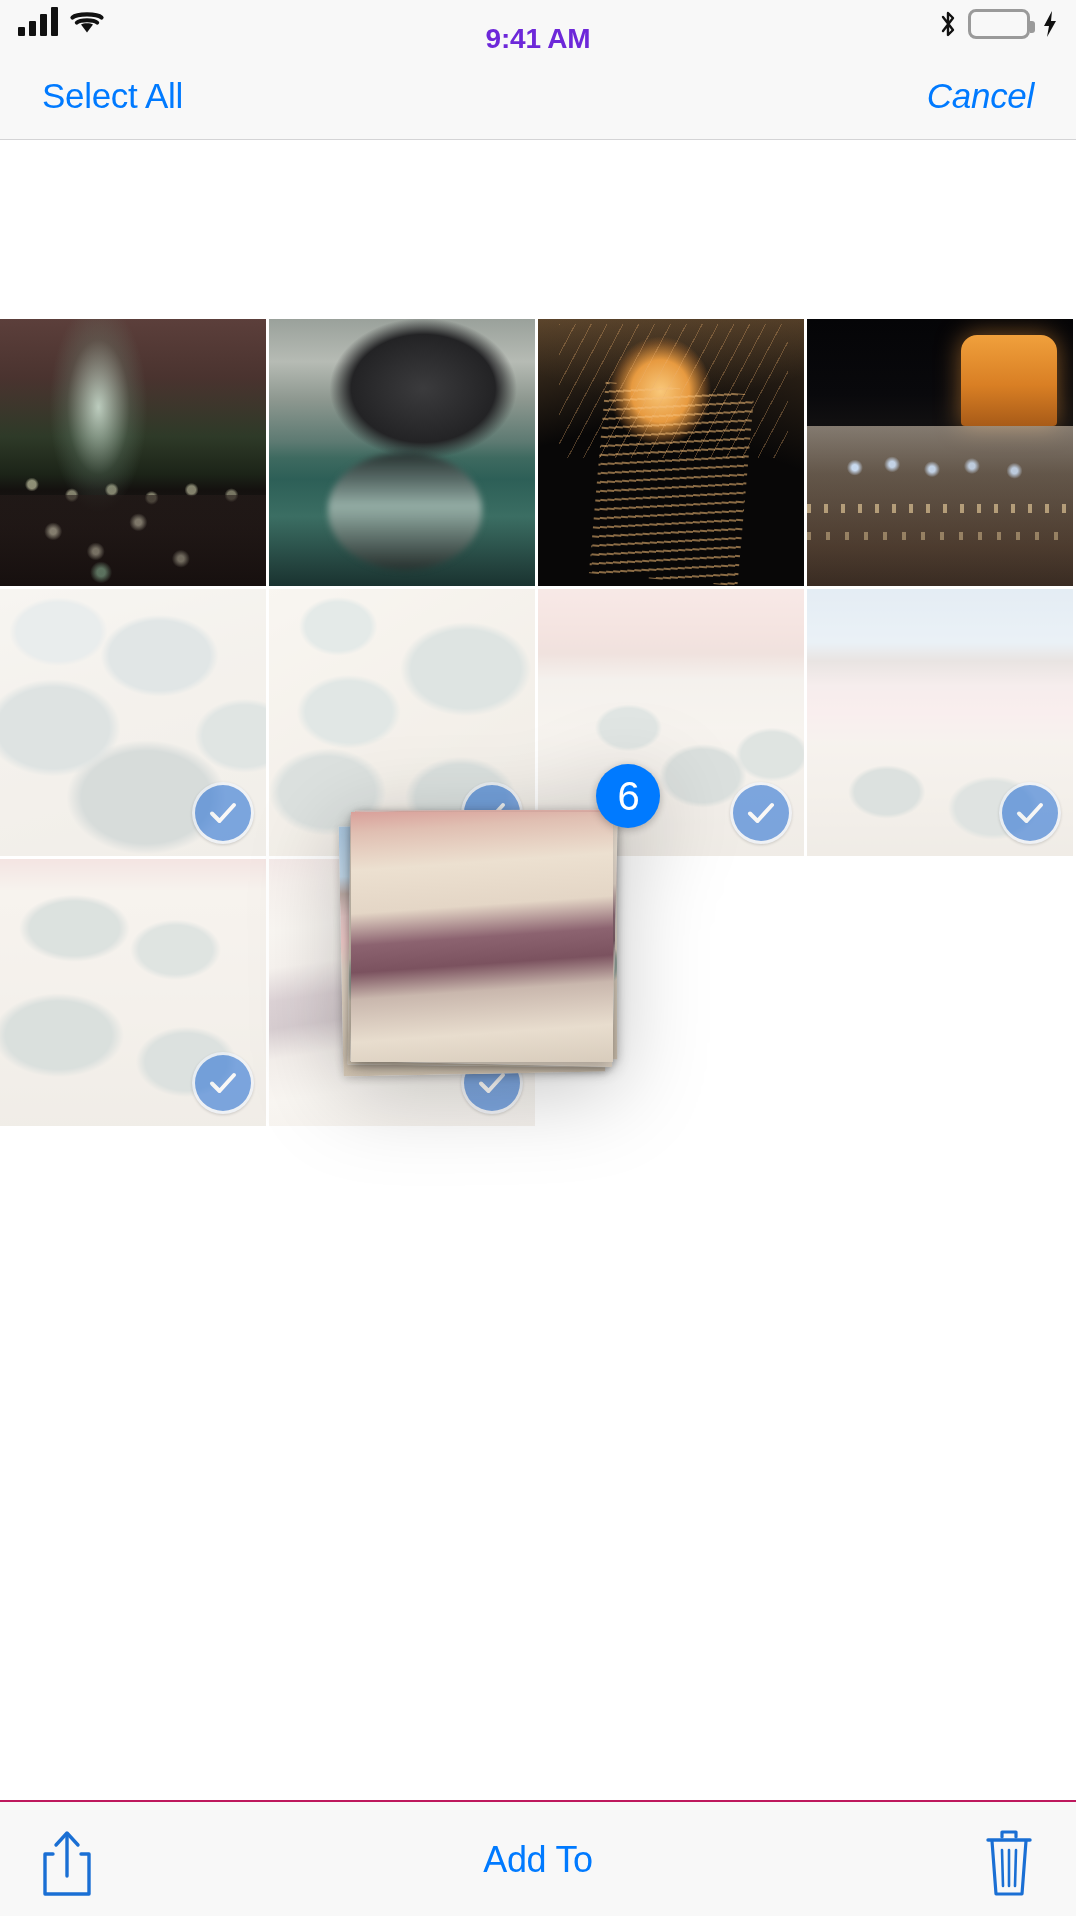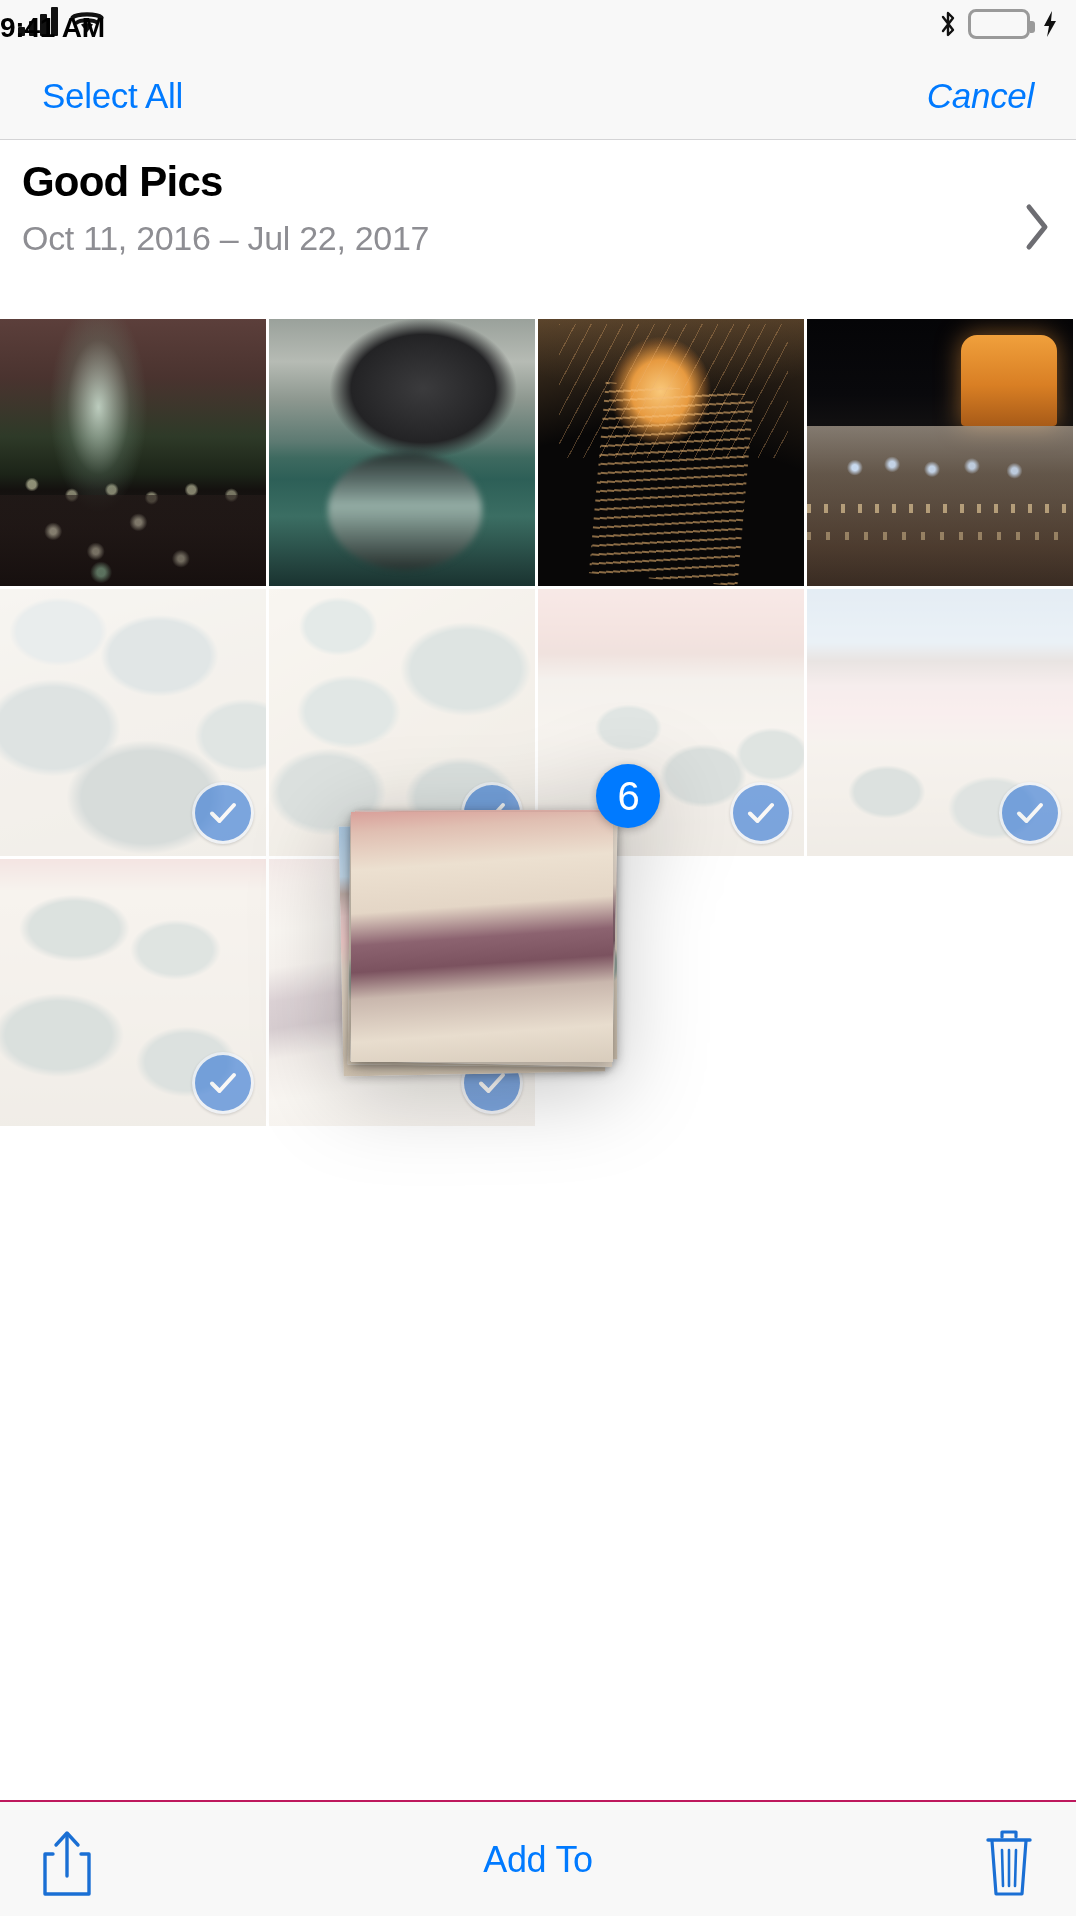--- a/index.html
+++ b/index.html
@@ -26,24 +26,24 @@
   .sb-left { position:absolute; left:18px; top:6px; display:flex; align-items:flex-end; gap:11px; }
   .bars { display:flex; align-items:flex-end; gap:4px; height:30px; }
   .bars i { display:block; width:7px; background:#111; border-radius:1px; }
   .bars i:nth-child(1){ height:9px; }
   .bars i:nth-child(2){ height:15px; }
   .bars i:nth-child(3){ height:22px; }
   .bars i:nth-child(4){ height:29px; }
   .wifi { width:36px; height:28px; position:relative; }
 
   .sb-time {
-    position:absolute; left:0; right:0; top:2px;
+    position:absolute; left:0; right:0; top:13px;
     height:52px; line-height:52px;
-    text-align:left;
-    font-size:28px; font-weight:600; color:#000000;
+    text-align:center;
+    font-size:28px; font-weight:600; color:#6d28d9;
     letter-spacing:-0.2px;
   }
   .sb-right { position:absolute; right:16px; top:8px; display:flex; align-items:center; gap:10px; }
   .bt { width:20px; height:32px; }
   .battery {
     position:relative;
     width:62px; height:30px;
     border:3px solid #9a9a9a; border-radius:8px;
     padding:3px;
   }
@@ -388,29 +388,20 @@
         </svg>
       </span>
     </div>
   </div>
 
   <div class="navbar">
     <button class="nav-btn nav-left">Select All</button>
     <button class="nav-btn nav-right">Cancel</button>
   </div>
 
-  <div class="album-header">
-    <div class="album-title">Good Pics</div>
-    <div class="album-sub">Oct 11, 2016 – Jul 22, 2017</div>
-    <span class="chevron">
-      <svg viewBox="0 0 30 52" width="30" height="52" aria-hidden="true">
-        <path d="M7 6 L23 26 L7 46" stroke="#6d6d72" stroke-width="5" fill="none" stroke-linecap="round" stroke-linejoin="round"></path>
-      </svg>
-    </span>
-  </div>
 
   <div class="grid" id="photo-grid">
       <div class="cell">
         <div class="art art-lighthouse" aria-label="Lighthouse at night with reflections"></div>
       </div>
       <div class="cell">
         <div class="art art-penguin" aria-label="Penguin half above half below water"></div>
       </div>
       <div class="cell">
         <div class="art art-jelly" aria-label="Orange jellyfish on black water"></div>

